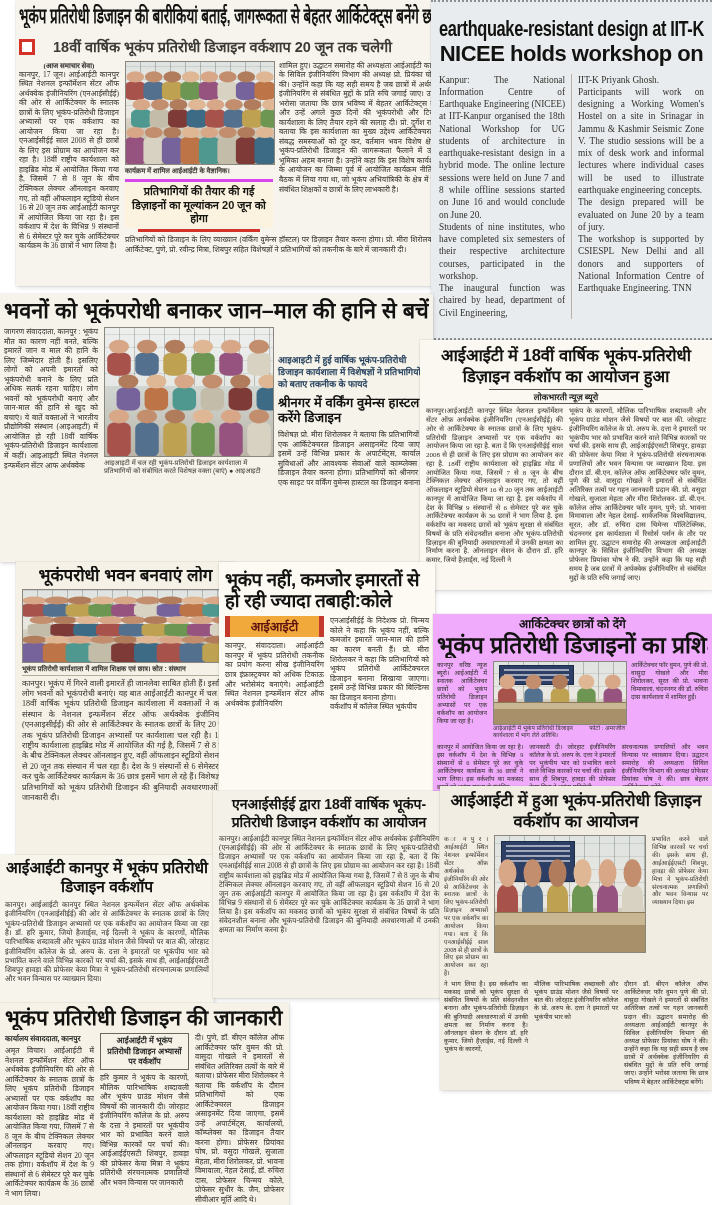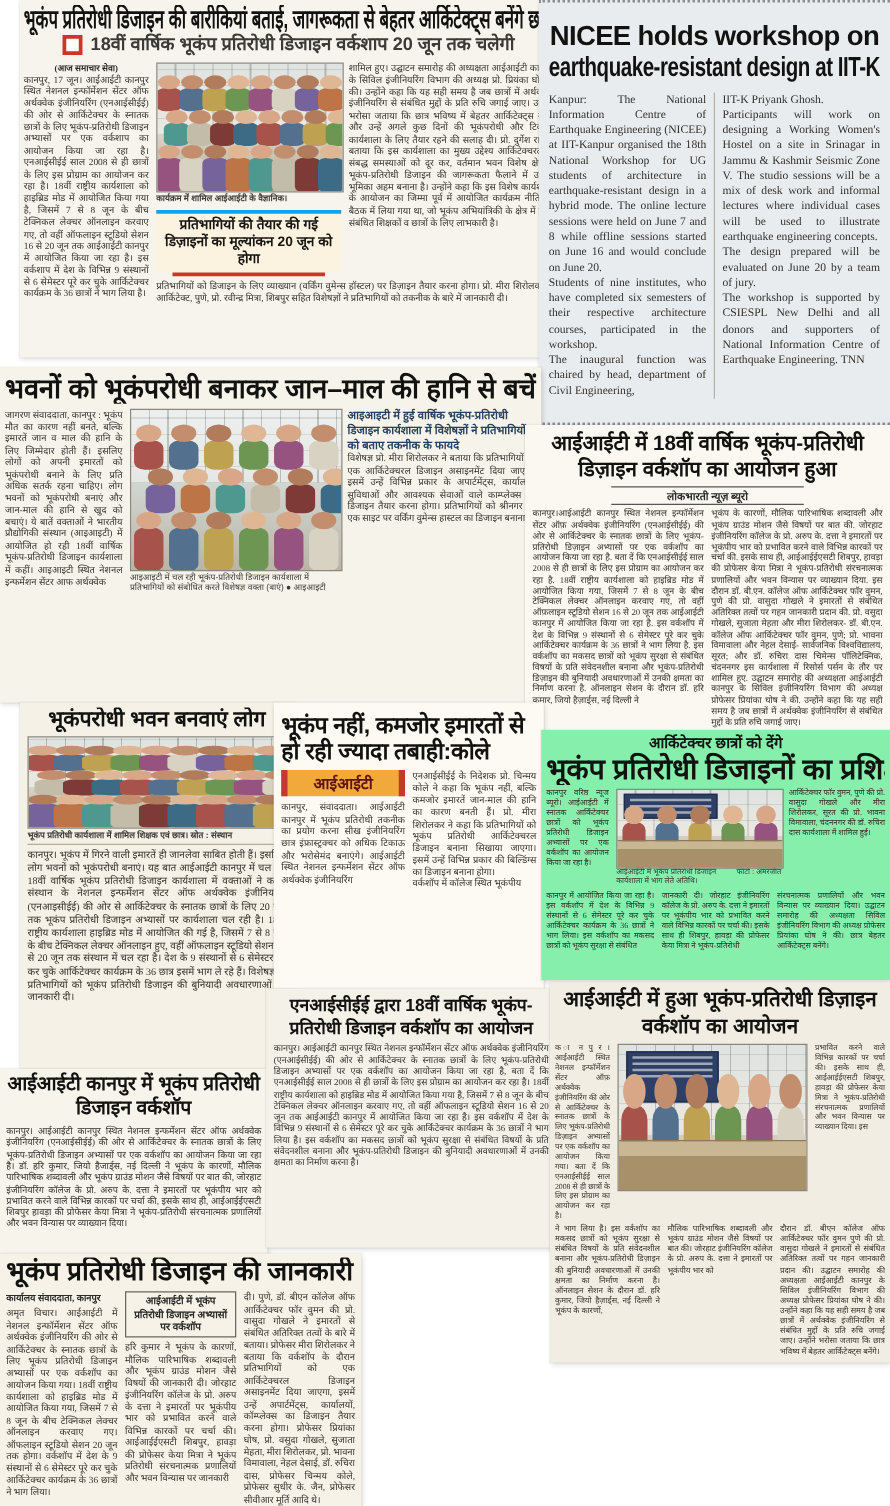--- a/index.html
+++ b/index.html
@@ -24,21 +24,21 @@
 </style>
 </head>
 <body>
 
 <div id="canvas">
 
   <section class="clip" style="left:16px;top:8;width:430px;height:286px;background:#f7f4ed;padding:4px 3px;box-sizing:border-box;">
     <div class="fitwrap" style="text-align:left;">
       <div class="hd fit" style="font-size: 21px; transform: scaleX(0.638554); transform-origin: left center;">भूकंप प्रतिरोधी डिजाइन की बारीकियां बताई, जागरूकता से बेहतर आर्किटेक्ट्स बनेंगे छात्र</div>
     </div>
-    <div style="display:flex;align-items:center;justify-content:center;gap:6px;margin:0 0 5px 0;">
+    <div style="display:flex;align-items:center;gap:18px;margin:11px 0 5px 0;">
       <span style="width:10px;height:10px;background:#fff;border:3px solid #d23227;display:inline-block;"></span>
       <span class="hd" style="font-size:14.5px;color:#3c3a36;">18वीं वार्षिक भूकंप प्रतिरोधी डिजाइन वर्कशाप 20 जून तक चलेगी</span>
     </div>
     <div class="colrow" style="height:210px;">
       <div style="width:100px;flex:none;">
         <div style="font-size:7px;text-align:center;font-weight:bold;">(आज समाचार सेवा)</div>
         <div class="body">कानपुर, 17 जून। आईआईटी कानपुर स्थित नेशनल इन्फॉर्मेशन सेंटर ऑफ अर्थक्वेक इंजीनियरिंग (एनआईसीईई) की ओर से आर्किटेक्चर के स्नातक छात्रों के लिए भूकंप-प्रतिरोधी डिजाइन अभ्यासों पर एक वर्कशाप का आयोजन किया जा रहा है। एनआईसीईई साल 2008 से ही छात्रों के लिए इस प्रोग्राम का आयोजन कर रहा है। 18वीं राष्ट्रीय कार्यशाला को हाइब्रिड मोड में आयोजित किया गया है, जिसमें 7 से 8 जून के बीच टेक्निकल लेक्चर ऑनलाइन करवाए गए, तो वहीं ऑफलाइन स्टूडियो सेशन 16 से 20 जून तक आईआईटी कानपुर में आयोजित किया जा रहा है। इस वर्कशाप में देश के विभिन्न 9 संस्थानों से 6 सेमेस्टर पूरे कर चुके आर्किटेक्चर कार्यक्रम के 36 छात्रों ने भाग लिया है।</div>
       </div>
       <div style="flex:1;display:flex;flex-direction:column;">
         <div style="display:flex;gap:6px;">
@@ -92,41 +92,41 @@
                     <rect x="61.75" y="81" width="14" height="30" rx="5" fill="#c3bca9"></rect>
                     <circle cx="68.75" cy="76" r="6" fill="#c28e6e"></circle>
                     <rect x="74.25" y="81" width="14" height="30" rx="5" fill="#7d3a36"></rect>
                     <circle cx="81.25" cy="76" r="6" fill="#b07c5c"></circle>
                     <rect x="86.75" y="81" width="14" height="30" rx="5" fill="#3d6b85"></rect>
                     <circle cx="93.75" cy="76" r="6" fill="#dfb794"></circle>
                   </svg>
                 </div>
             </div>
             <div class="cap" style="margin-top:2px;font-weight:bold;">कार्यक्रम में शामिल आईआईटी के वैज्ञानिक।</div>
-            <div style="margin-top:4px;border-top:3px solid #0ea5e9;background:#fbf3df;padding:3px 5px 2px 5px;
+            <div style="margin-top:4px;border-top:3px solid #d946ef;background:#fbf3df;padding:3px 5px 2px 5px;
                         font-family:'Liberation Sans',sans-serif;font-weight:bold;font-size:11px;line-height:1.25;
                         color:#171512;text-align:center;">प्रतिभागियों की तैयार की गई डिज़ाइनों का मूल्यांकन 20 जून को होगा</div>
             <div style="height:3px;background:#d23227;width:82%;margin:1px auto 0 auto;"></div>
           </div>
           <div style="flex:1;">
             <div class="body">शामिल हुए। उद्घाटन समारोह की अध्यक्षता आईआईटी कानपुर के सिविल इंजीनियरिंग विभाग की अध्यक्ष प्रो. प्रियंका घोष ने की। उन्होंने कहा कि यह सही समय है जब छात्रों में अर्थक्वेक इंजीनियरिंग से संबंधित मुद्दों के प्रति रुचि जगाई जाए। उन्होंने भरोसा जताया कि छात्र भविष्य में बेहतर आर्किटेक्ट्स बनेंगे और उन्हें अगले कुछ दिनों की भूकंपरोधी और टिकाऊ कार्यशाला के लिए तैयार रहने की सलाह दी। प्रो. दुर्गेश राय ने बताया कि इस कार्यशाला का मुख्य उद्देश्य आर्किटेक्चरल से संबद्ध समस्याओं को दूर कर, वर्तमान भवन विशेष क्षेत्र में भूकंप-प्रतिरोधी डिजाइन की जागरूकता फैलाने में उनकी भूमिका अहम बनाना है। उन्होंने कहा कि इस विशेष कार्यशाला के आयोजन का जिम्मा पूर्व में आयोजित कार्यक्रम नीति की बैठक में लिया गया था, जो भूकंप अभियांत्रिकी के क्षेत्र में सभी संबंधित शिक्षकों व छात्रों के लिए लाभकारी है।</div>
           </div>
         </div>
         <div class="body" style="margin-top:3px;">प्रतिभागियों को डिजाइन के लिए व्याख्यान (वर्किंग वुमेन्स हॉस्टल) पर डिज़ाइन तैयार करना होगा। प्रो. मीरा शिरोलकर ने आर्किटेक्ट, पुणे, प्रो. रवीन्द्र मित्रा, शिबपुर सहित विशेषज्ञों ने प्रतिभागियों को तकनीक के बारे में जानकारी दी।</div>
       </div>
     </div>
   </section>
 
   <section class="clip" style="left:431px;top:0;width:281px;height:340px;background:#e9ecef;padding:14px 8px 6px 8px;box-sizing:border-box;
                   border-top:2px dotted #8b8f94;border-bottom:2px dotted #8b8f94;">
     <div class="fitwrap" style="text-align:center;">
+      <div class="hd fit" style="font-size: 22px; letter-spacing: -0.5px; transform: scaleX(0.746479); transform-origin: left center;">earthquake-resistant design at IIT-K</div>
+    </div>
+    <div class="fitwrap" style="text-align:center;">
       <div class="hd fit" style="font-size:22px;letter-spacing:-0.5px;">NICEE holds workshop on</div>
-    </div>
-    <div class="fitwrap" style="text-align:center;">
-      <div class="hd fit" style="font-size: 22px; letter-spacing: -0.5px; transform: scaleX(0.746479); transform-origin: left center;">earthquake-resistant design at IIT-K</div>
     </div>
     <div class="colrow" style="margin-top:7px;">
       <div class="body" style="flex:1;font-size:9.3px;line-height:1.32;">Kanpur: The National Information Centre of Earthquake Engineering (NICEE) at IIT-Kanpur organised the 18th National Workshop for UG students of architecture in earthquake-resistant design in a hybrid mode. The online lecture sessions were held on June 7 and 8 while offline sessions started on June 16 and would conclude on June 20.
 Students of nine institutes, who have completed six semesters of their respective architecture courses, participated in the workshop.
 The inaugural function was chaired by head, department of Civil Engineering,</div>
       <div class="rule-v"></div>
       <div class="body" style="flex:1;font-size:9.3px;line-height:1.32;">IIT-K Priyank Ghosh.
 Participants will work on designing a Working Women's Hostel on a site in Srinagar in Jammu &amp; Kashmir Seismic Zone V. The studio sessions will be a mix of desk work and informal lectures where individual cases will be used to illustrate earthquake engineering concepts.
 The design prepared will be evaluated on June 20 by a team of jury.
 The workshop is supported by CSIESPL New Delhi and all donors and supporters of National Information Centre of Earthquake Engineering. TNN</div>
@@ -180,22 +180,23 @@
                 <circle cx="58.333333333333336" cy="76" r="6" fill="#dfb794"></circle>
                 <rect x="68" y="81" width="14" height="30" rx="5" fill="#96537f"></rect>
                 <circle cx="75" cy="76" r="6" fill="#d8a788"></circle>
                 <rect x="84.66666666666667" y="81" width="14" height="30" rx="5" fill="#d8d2c3"></rect>
                 <circle cx="91.66666666666667" cy="76" r="6" fill="#c28e6e"></circle>
               </svg>
             </div>
         </div>
         <div class="cap" style="margin-top:2px;">आइआइटी में चल रही भूकंप-प्रतिरोधी डिजाइन कार्यशाला में प्रतिभागियों को संबोधित करते विशेषज्ञ वक्ता (बाएं) ● आइआइटी</div>
       </div>
-      <div style="flex:1;">
+      <div style="flex:1;margin-top:28px;">
         <div style="font-family:'Liberation Sans',sans-serif;font-weight:bold;font-size:9px;line-height:1.3;color:#27425e;">आइआइटी में हुई वार्षिक भूकंप-प्रतिरोधी डिजाइन कार्यशाला में विशेषज्ञों ने प्रतिभागियों को बताए तकनीक के फायदे</div>
+        <div class="hd" style="font-size:13px;margin:6px 0 4px 0;">श्रीनगर में वर्किंग वुमेन्स हास्टल करेंगे डिजाइन</div>
         <div class="body">विशेषज्ञ प्रो. मीरा शिरोलकर ने बताया कि प्रतिभागियों को एक आर्किटेक्चरल डिजाइन असाइनमेंट दिया जाएगा। इसमें उन्हें विभिन्न प्रकार के अपार्टमेंट्स, कार्यालयों, सुविधाओं और आवश्यक सेवाओं वाले काम्प्लेक्स का डिजाइन तैयार करना होगा। प्रतिभागियों को श्रीनगर की एक साइट पर वर्किंग वुमेन्स हास्टल का डिजाइन बनाना है।</div>
       </div>
     </div>
   </section>
 
   <section class="clip" style="left:420px;top:340px;width:292px;height:250px;background:#fbf8f1;padding:5px 6px;box-sizing:border-box;">
     <div class="hd" style="font-size:16.5px;text-align:center;line-height:1.25;">आईआईटी में 18वीं वार्षिक भूकंप-प्रतिरोधी डिज़ाइन वर्कशॉप का आयोजन हुआ</div>
     <div style="width:55%;margin:3px auto;text-align:center;font-weight:bold;font-size:8.5px;
                 border-top:1px solid #555;border-bottom:1px solid #555;padding:1px 0;">लोकभारती न्यूज़ ब्यूरो</div>
     <div class="colrow">
@@ -279,21 +280,21 @@
       <div style="flex:1;">
         <div style="display:block;text-align:center;background:#f2a93b;border-left:5px solid #c23a2b;border-right:5px solid #c23a2b;
                     font-family:'Liberation Sans',sans-serif;font-weight:bold;font-size:12.5px;color:#5e1410;padding:2px 0;margin-bottom:4px;">आईआईटी</div>
         <div class="body">कानपुर, संवाददाता। आईआईटी कानपुर में भूकंप प्रतिरोधी तकनीक का प्रयोग करना सीख इंजीनियरिंग छात्र इंफ्रास्ट्रक्चर को अधिक टिकाऊ और भरोसेमंद बनाएंगे। आईआईटी स्थित नेशनल इन्फर्मेशन सेंटर ऑफ अर्थक्वेक इंजीनियरिंग</div>
       </div>
       <div class="body" style="flex:1;">एनआईसीईई के निदेशक प्रो. चिन्मय कोले ने कहा कि भूकंप नहीं, बल्कि कमजोर इमारतें जान-माल की हानि का कारण बनती हैं। प्रो. मीरा शिरोलकर ने कहा कि प्रतिभागियों को भूकंप प्रतिरोधी आर्किटेक्चरल डिजाइन बनाना सिखाया जाएगा। इसमें उन्हें विभिन्न प्रकार की बिल्डिंग्स का डिजाइन बनाना होगा।
 वर्कशॉप में कॉलेज स्थित भूकंपीय</div>
     </div>
   </section>
 
-  <section class="clip" style="left:433px;top:584px;width:279px;height:200px;background:#86efac;padding:4px 4px;box-sizing:border-box;">
+  <section class="clip" style="left:433px;top:614px;width:279px;height:200px;background:#f0abfc;padding:4px 4px;box-sizing:border-box;">
     <div class="hd" style="font-size:12px;text-align:center;">आर्किटेक्चर छात्रों को देंगे</div>
     <div class="fitwrap" style="text-align:center;">
       <div class="hd fit" style="font-size:23px;">भूकंप प्रतिरोधी डिजाइनों का प्रशिक्षण</div>
     </div>
     <div class="colrow" style="margin-top:3px;">
       <div class="body" style="width:50px;flex:none;font-size:6.3px;">कानपुर वरिष्ठ न्यूज ब्यूरो। आईआईटी में स्नातक आर्किटेक्चर छात्रों को भूकंप प्रतिरोधी डिजाइन अभ्यासों पर एक वर्कशॉप का आयोजन किया जा रहा है।</div>
       <div style="width:132px;flex:none;">
         <div class="photo" style="width:132px;height:62px;">
           <div class="win" style="inset:0 0 40% 0;"></div>
           <div class="banner">

